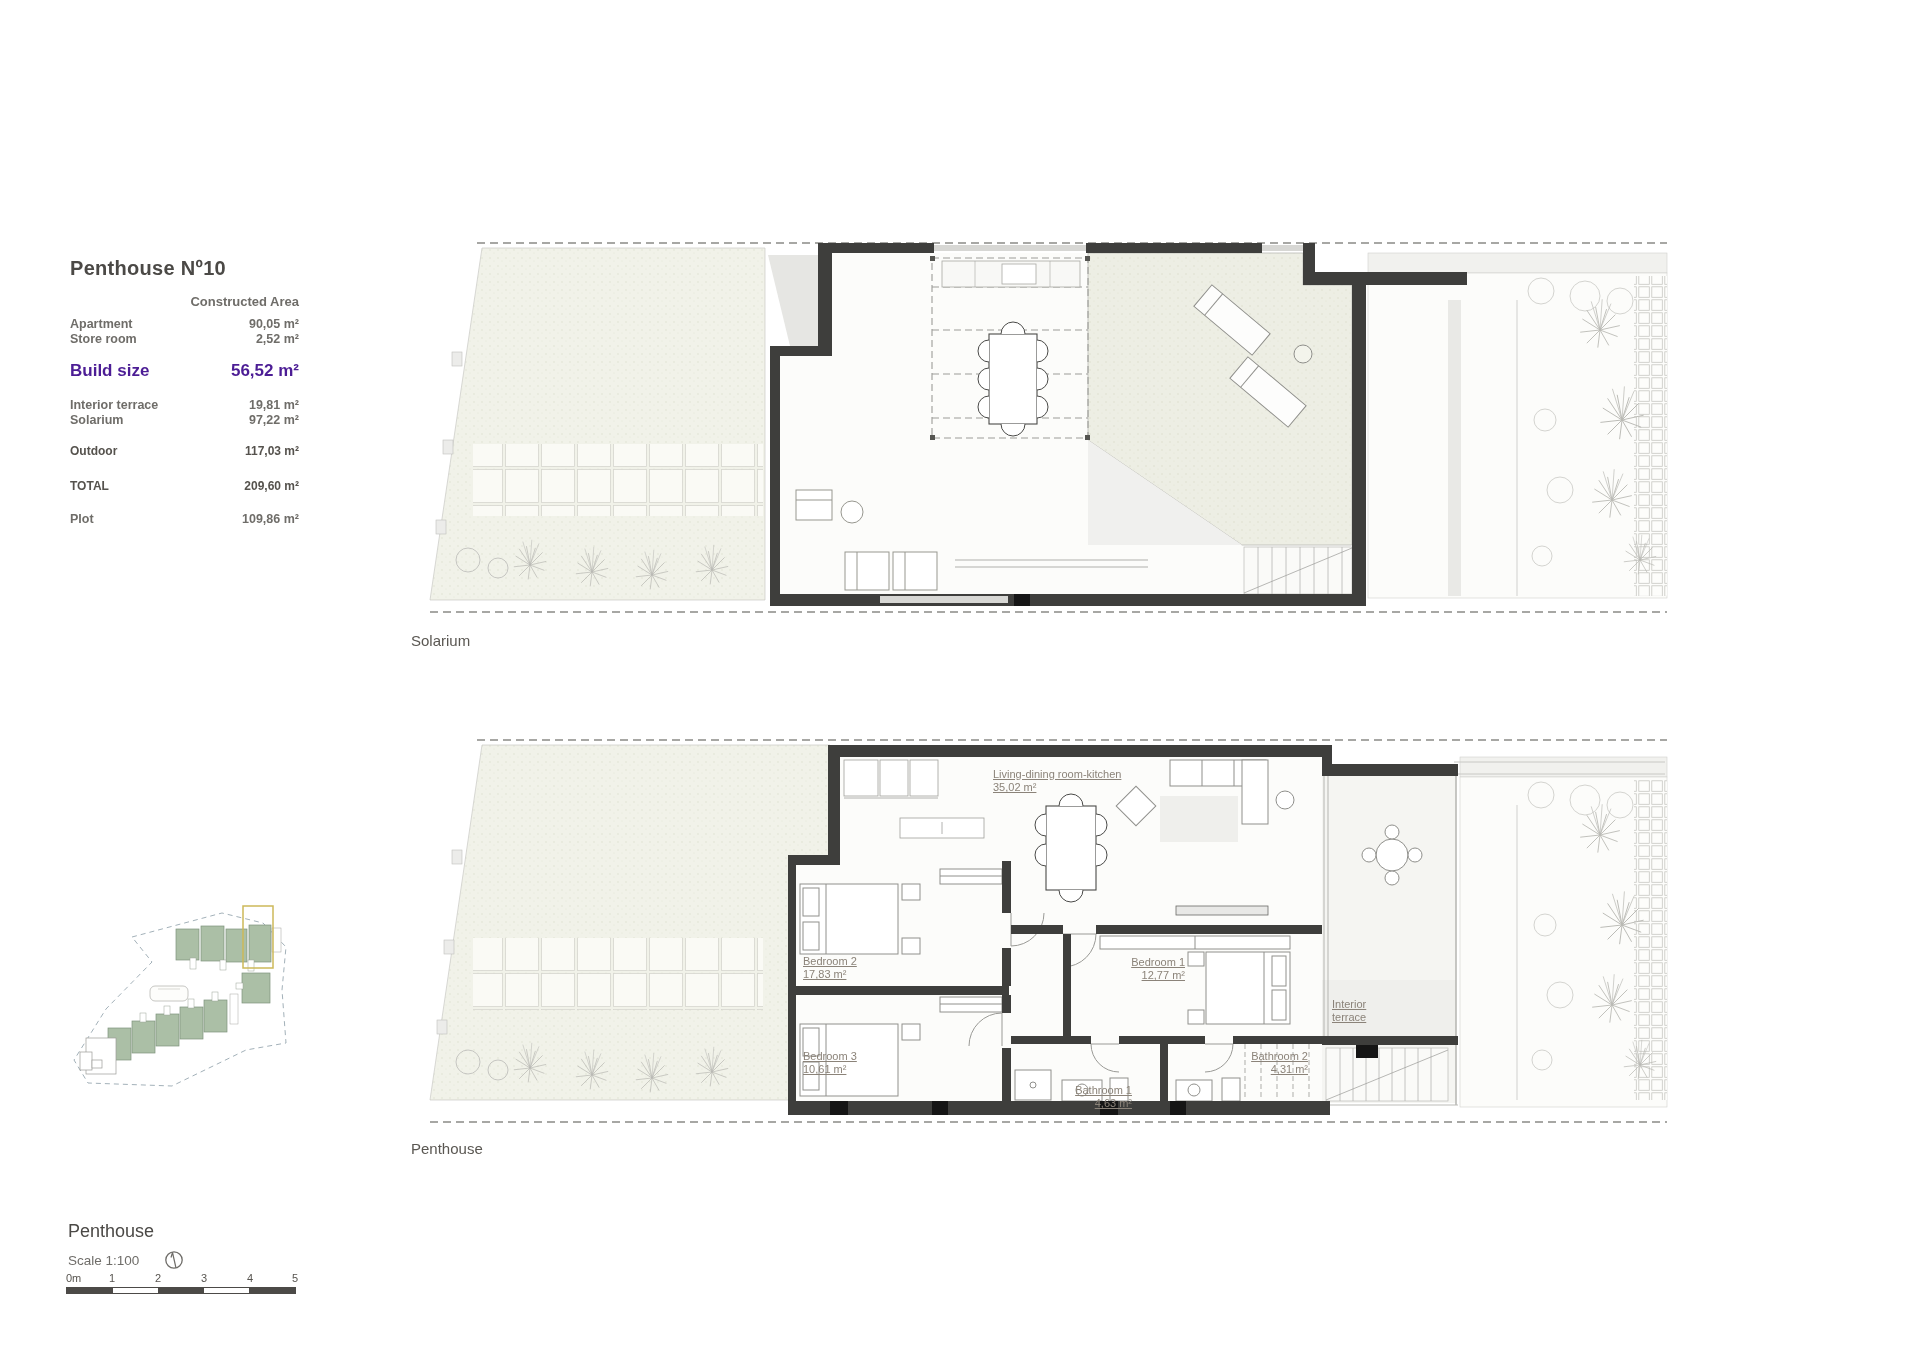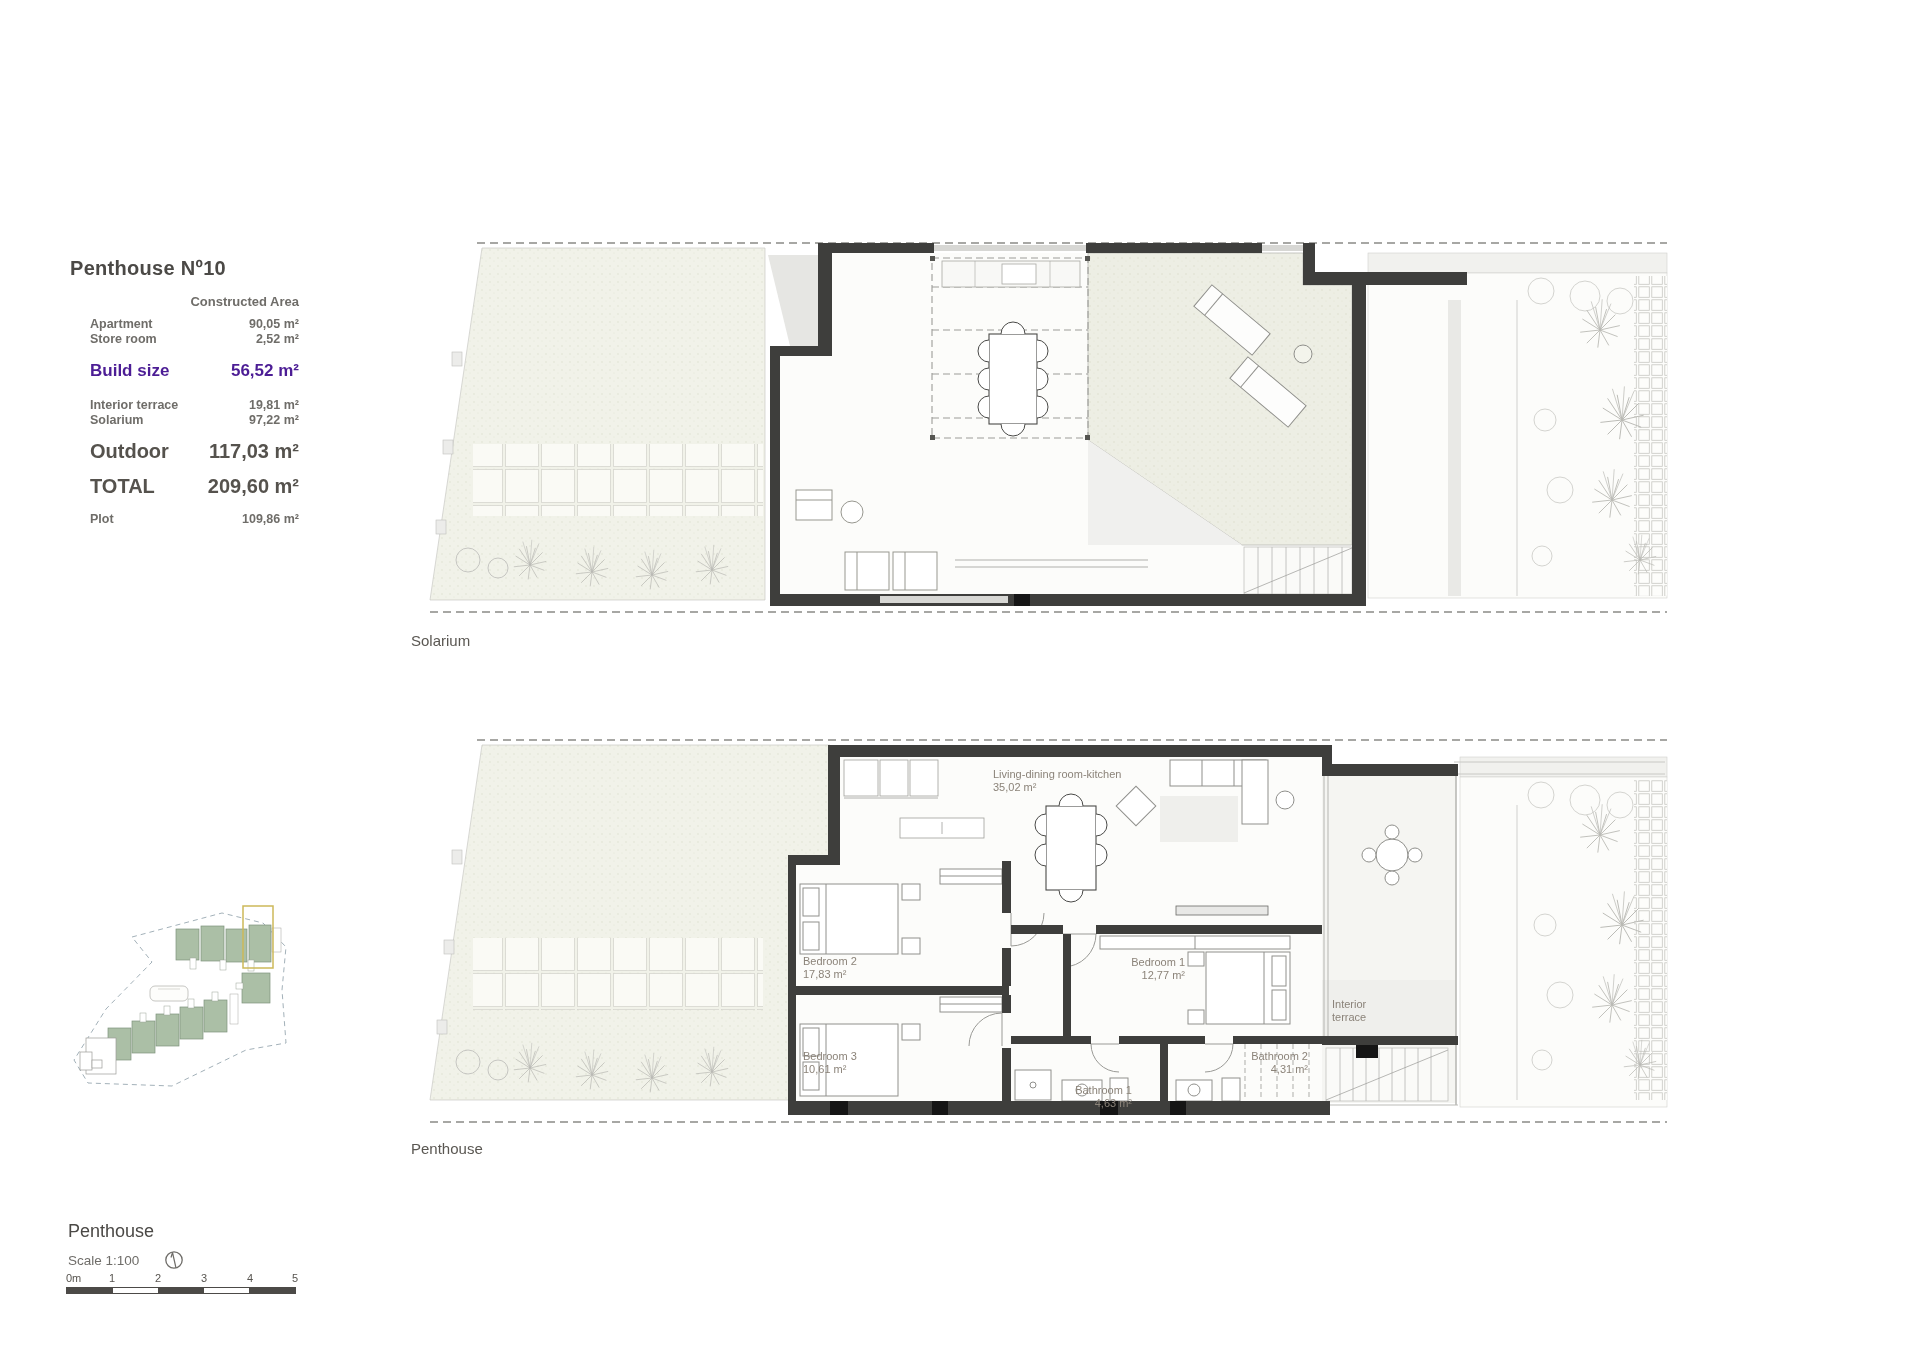--- a/index.html
+++ b/index.html
@@ -5,28 +5,28 @@
   html,body{margin:0;padding:0;background:#ffffff;}
   body{width:1920px;height:1358px;position:relative;overflow:hidden;
        font-family:"Liberation Sans","DejaVu Sans",sans-serif;color:#6f6d69;}
   .abs{position:absolute;}
 
   
   .info-panel{left:70px;top:257px;width:229px;font-weight:bold;}
   .ip-title{font-size:20px;color:#4b4946;letter-spacing:.3px;}
   .ip-head{margin-top:14px;text-align:right;font-size:13px;color:#6f6d69;}
   .ip-row{display:flex;justify-content:space-between;font-size:12.5px;
-          line-height:15px;color:#6f6d69;margin-left:20px;}
+          line-height:15px;color:#6f6d69;}
   .ip-row.big{font-size:17px;line-height:20px;color:#4c1d95;}
-  .ip-row.mid{font-size:20px;line-height:19px;color:#55524d;}
+  .ip-row.mid{font-size:12px;line-height:19px;color:#55524d;}
   .mt8{margin-top:8px;} .mt14{margin-top:14px;} .mt16{margin-top:16px;} .mt17{margin-top:17px;}
 
   
   .plan-caption{font-size:15px;color:#5a5752;}
-  .room-label{font-size:11px;line-height:13px;color:#8b8379;white-space:nowrap;}
+  .room-label{font-size:11px;line-height:13px;color:#8b8379;white-space:nowrap;text-decoration:underline;}
   .room-label.right{text-align:right;}
   .room-label.wrap{white-space:normal;}
 
   
   .footer-title{left:68px;top:1221px;font-size:18px;color:#4b4946;}
   .scale-row{left:68px;top:1249px;display:flex;align-items:center;gap:24px;}
   .scale-label{font-size:13.5px;color:#6f6d69;}
   .scalebar-wrap{left:66px;top:1272px;width:230px;}
   .ticks{position:relative;height:13px;font-size:11px;color:#57544f;}
   .ticks span{position:absolute;top:0;transform:translateX(-50%);}

